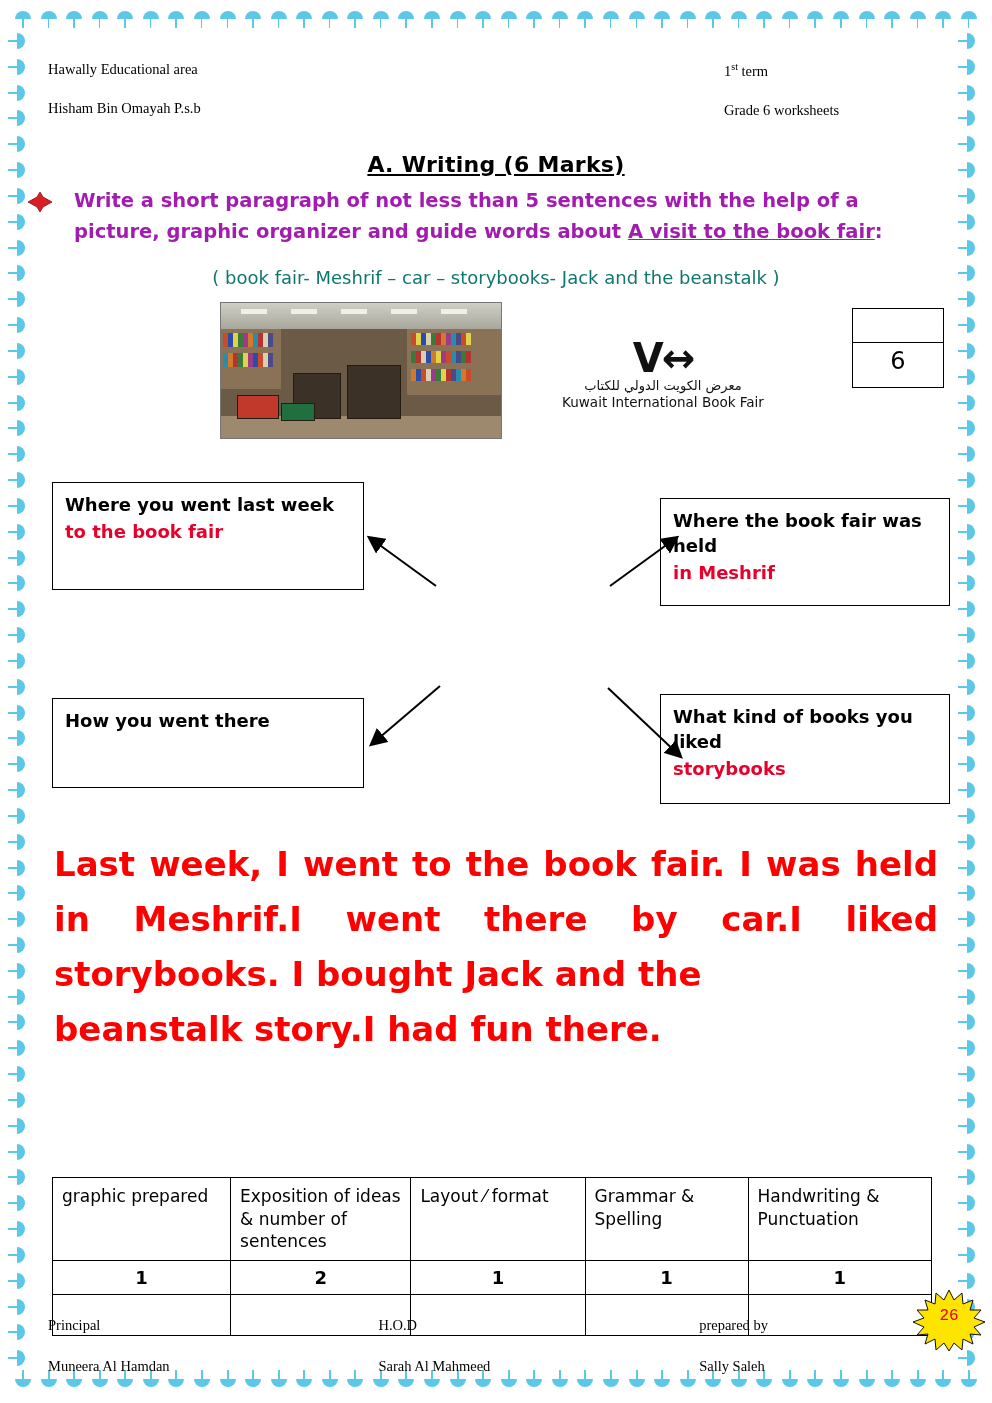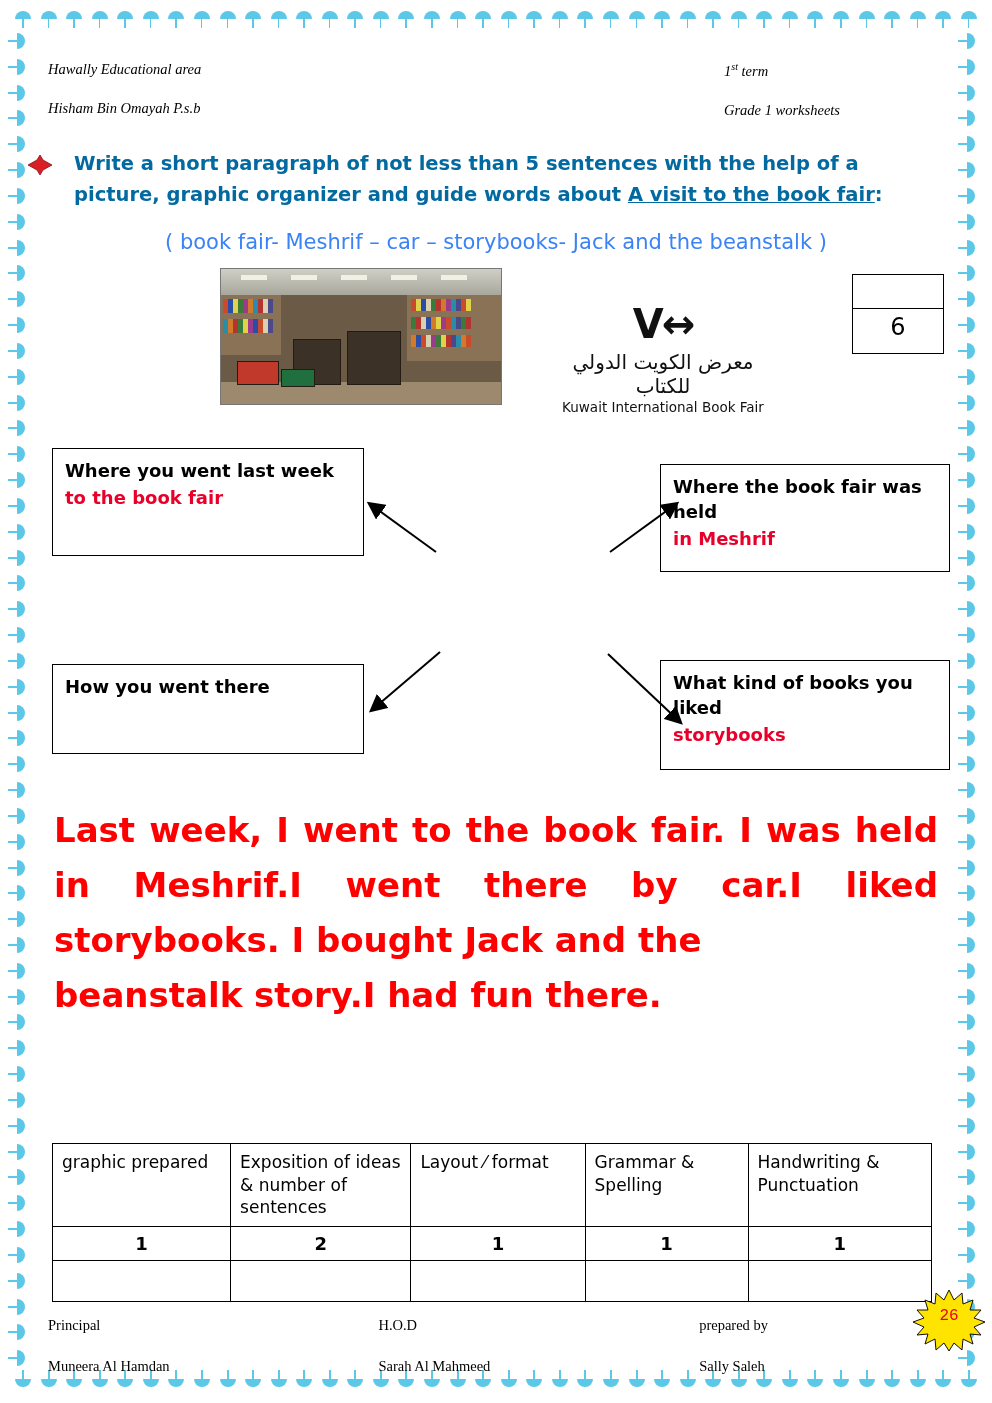--- a/index.html
+++ b/index.html
@@ -74,21 +74,20 @@
     top: 40px;
     width: 896px;
   }
 
   .header-row {
     display: flex;
     justify-content: space-between;
     font-size: 14.5px;
     line-height: 1.35;
     color: #000;
-    font-style: italic;
   }
   .header-left, .header-right { white-space: pre-line; }
   .header-right { width: 220px; }
   .sup { font-size: 10px; vertical-align: super; }
 
   .title {
     text-align: center;
     font-family: "DejaVu Sans", sans-serif;
     font-weight: bold;
     font-size: 22px;
@@ -107,30 +106,30 @@
     left: -22px;
     top: 6px;
     width: 28px;
     height: 22px;
   }
   .instruction {
     font-family: "DejaVu Sans", sans-serif;
     font-weight: bold;
     font-size: 19.5px;
     line-height: 1.6;
-    color: #0369a1;
+    color: #a21caf;
   }
   .instruction u { text-decoration: underline; }
 
   .guidewords {
     text-align: center;
-    font-size: 21px;
+    font-size: 18px;
     font-family: "DejaVu Sans", sans-serif;
     margin-top: 20px;
-    color: #3b82f6;
+    color: #0f766e;
   }
 
   
   .pic-row {
     position: relative;
     height: 170px;
     margin-top: 14px;
   }
   .photo {
     position: absolute;
@@ -176,23 +175,22 @@
   .logo .arabic-mark {
     font-family: "DejaVu Sans", sans-serif;
     font-size: 40px;
     font-weight: bold;
     letter-spacing: -2px;
     color: #111;
     line-height: 1;
   }
   .logo .ar-line {
     font-family: "DejaVu Sans", sans-serif;
-    font-size: 20px;
+    font-size: 13px;
     color: #111;
-    margin-top: 6px;
     direction: rtl;
   }
   .logo .en-line {
     font-family: "DejaVu Sans", sans-serif;
     font-size: 13.5px;
     color: #111;
     margin-top: 1px;
   }
 
   .mark-box {
@@ -529,24 +527,25 @@
 
 <div class="page">
 
   <div class="header-row">
     <div class="header-left">
       <div>Hawally Educational area</div>
       <div>Hisham Bin Omayah P.s.b</div>
     </div>
     <div class="header-right">
       <div><span>1</span><span class="sup">st</span><span> term</span></div>
-      <div>Grade  1 worksheets</div>
+      <div>Grade  6 worksheets</div>
     </div>
   </div>
 
+  <div class="title">A. Writing (6 Marks)</div>
 
   <div class="instruction-wrap">
     <svg class="bullet-star" viewBox="0 0 28 22">
       <polygon points="2,11 11,6 14,1 17,6 26,11 17,16 14,21 11,16" fill="#d81f26" stroke="#8a1016" stroke-width="0.8"></polygon>
     </svg>
     <div class="instruction"><span>Write a short paragraph of not less than 5 sentences with the help of a picture, graphic organizer and guide words about </span><u>A visit to the book fair</u><span>:</span></div>
   </div>
 
   <div class="guidewords">( book fair- Meshrif – car –  storybooks- Jack and the beanstalk )</div>
 

